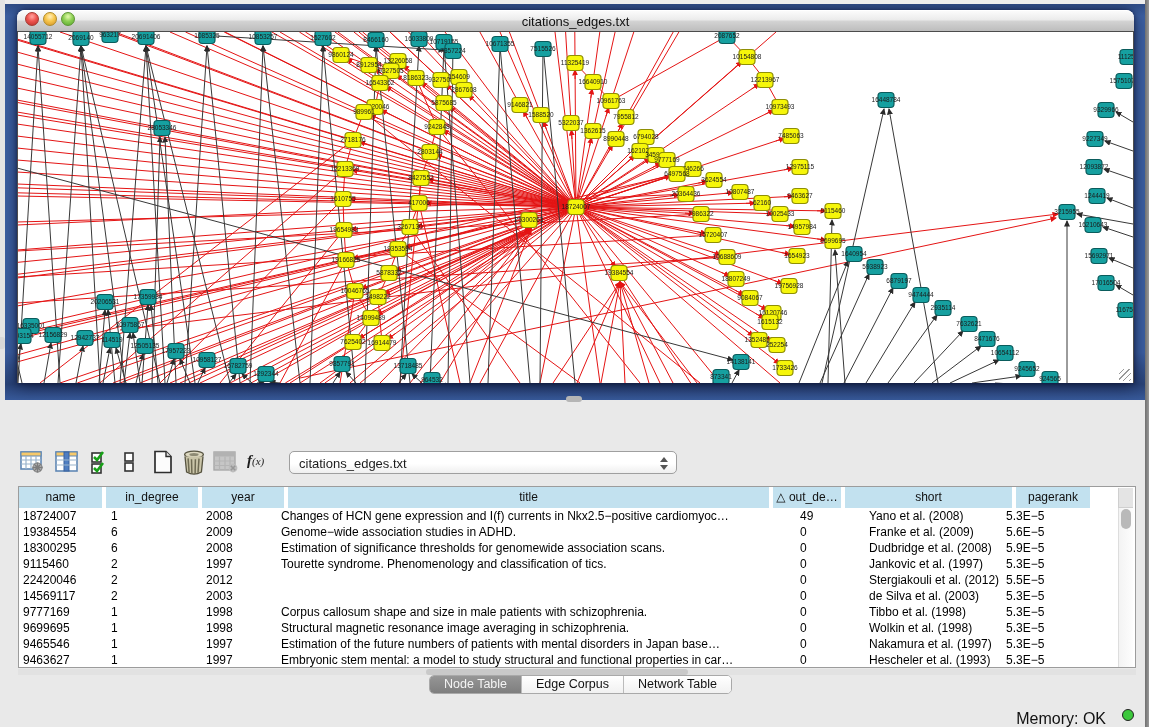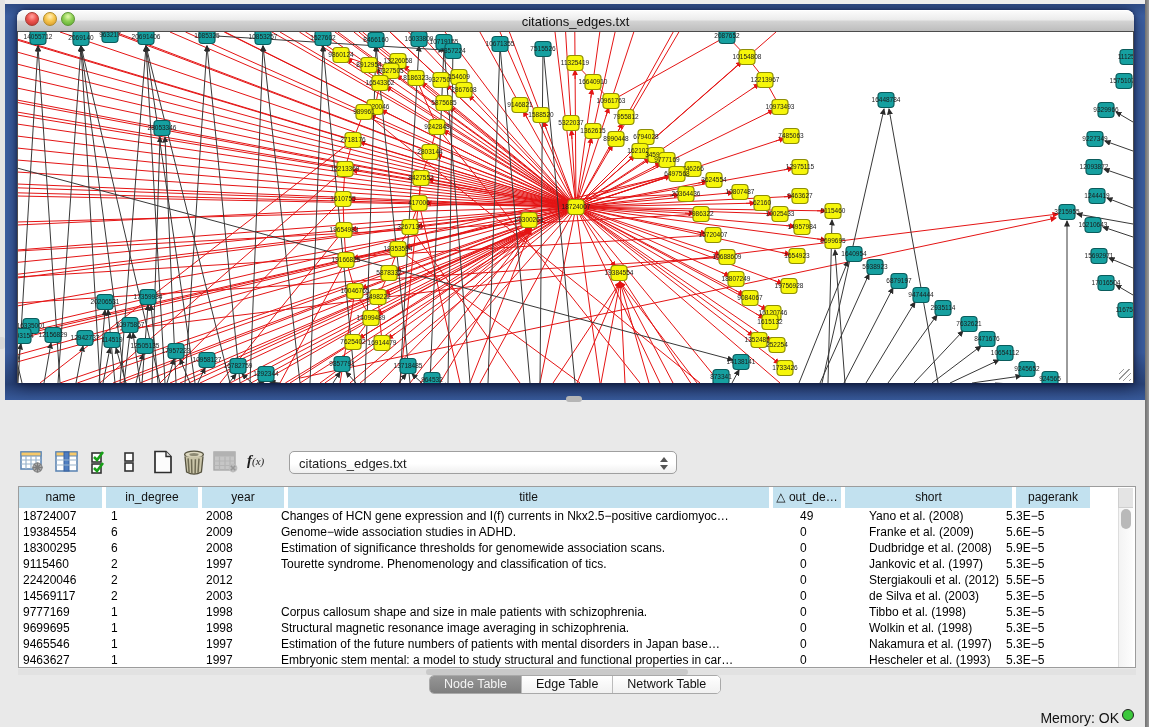--- a/index.html
+++ b/index.html
@@ -61,21 +61,21 @@
 #vsb{position:absolute;right:2px;top:21px;width:15px;height:159px;background:linear-gradient(to right,#f3f3f3,#fdfdfd);border-left:1px solid #ddd}
 #vsb .th1{position:absolute;left:2px;top:1px;width:10px;height:20px;border-radius:5px;background:#b9b9b9}
 #hsb{position:absolute;left:18px;top:269px;width:1118px;height:6px;background:#e2e2e2}
 #hsb .th2{position:absolute;left:408px;top:0;width:262px;height:6px;border-radius:3px;background:#c9c9c9}
 
 #tabs{position:absolute;left:429px;top:275px;height:19px;display:flex;border:1px solid #a9a9a9;border-radius:5px;overflow:hidden;background:#fff}
 #tabs .tb{font-size:12.5px;line-height:17px;padding:0 14px;color:#111;background:linear-gradient(to bottom,#fff,#f1f1f1);border-right:1px solid #bbb}
 #tabs .sel{background:linear-gradient(to bottom,#969696,#7e7e7e);color:#f4f4f4}
 #tabs .tb:last-child{border-right:none}
 
-#mem{position:absolute;right:26px;top:310px;font-size:14px;color:#111}
+#mem{position:absolute;right:39px;top:310px;font-size:16px;color:#111}
 #memdot{position:absolute;right:11px;top:309px;width:12px;height:12px;border-radius:50%;background:#3cc83c;border:1.2px solid #222}
 </style></head>
 <body>
 <div id="app">
 <div id="desk">
       <div class="vig"></div>
     </div>
 <div id="topstrip"></div>
     <div id="leftstrip"></div>
     <div id="notch"></div>
@@ -854,18 +854,18 @@
     <div id="vsb">
           <div class="th1"></div>
         </div>
         <div id="vcorner"></div>
   </div>
   <div id="hsb">
         <div class="th2"></div>
       </div>
   <div id="tabs">
     <div class="tb sel">Node Table</div>
-    <div class="tb">Edge Table</div>
+    <div class="tb">Edge Corpus</div>
     <div class="tb">Network Table</div>
   </div>
   <span id="mem">Memory: OK</span>
       <div id="memdot"></div>
 </div>
 </div>
 </body></html>

